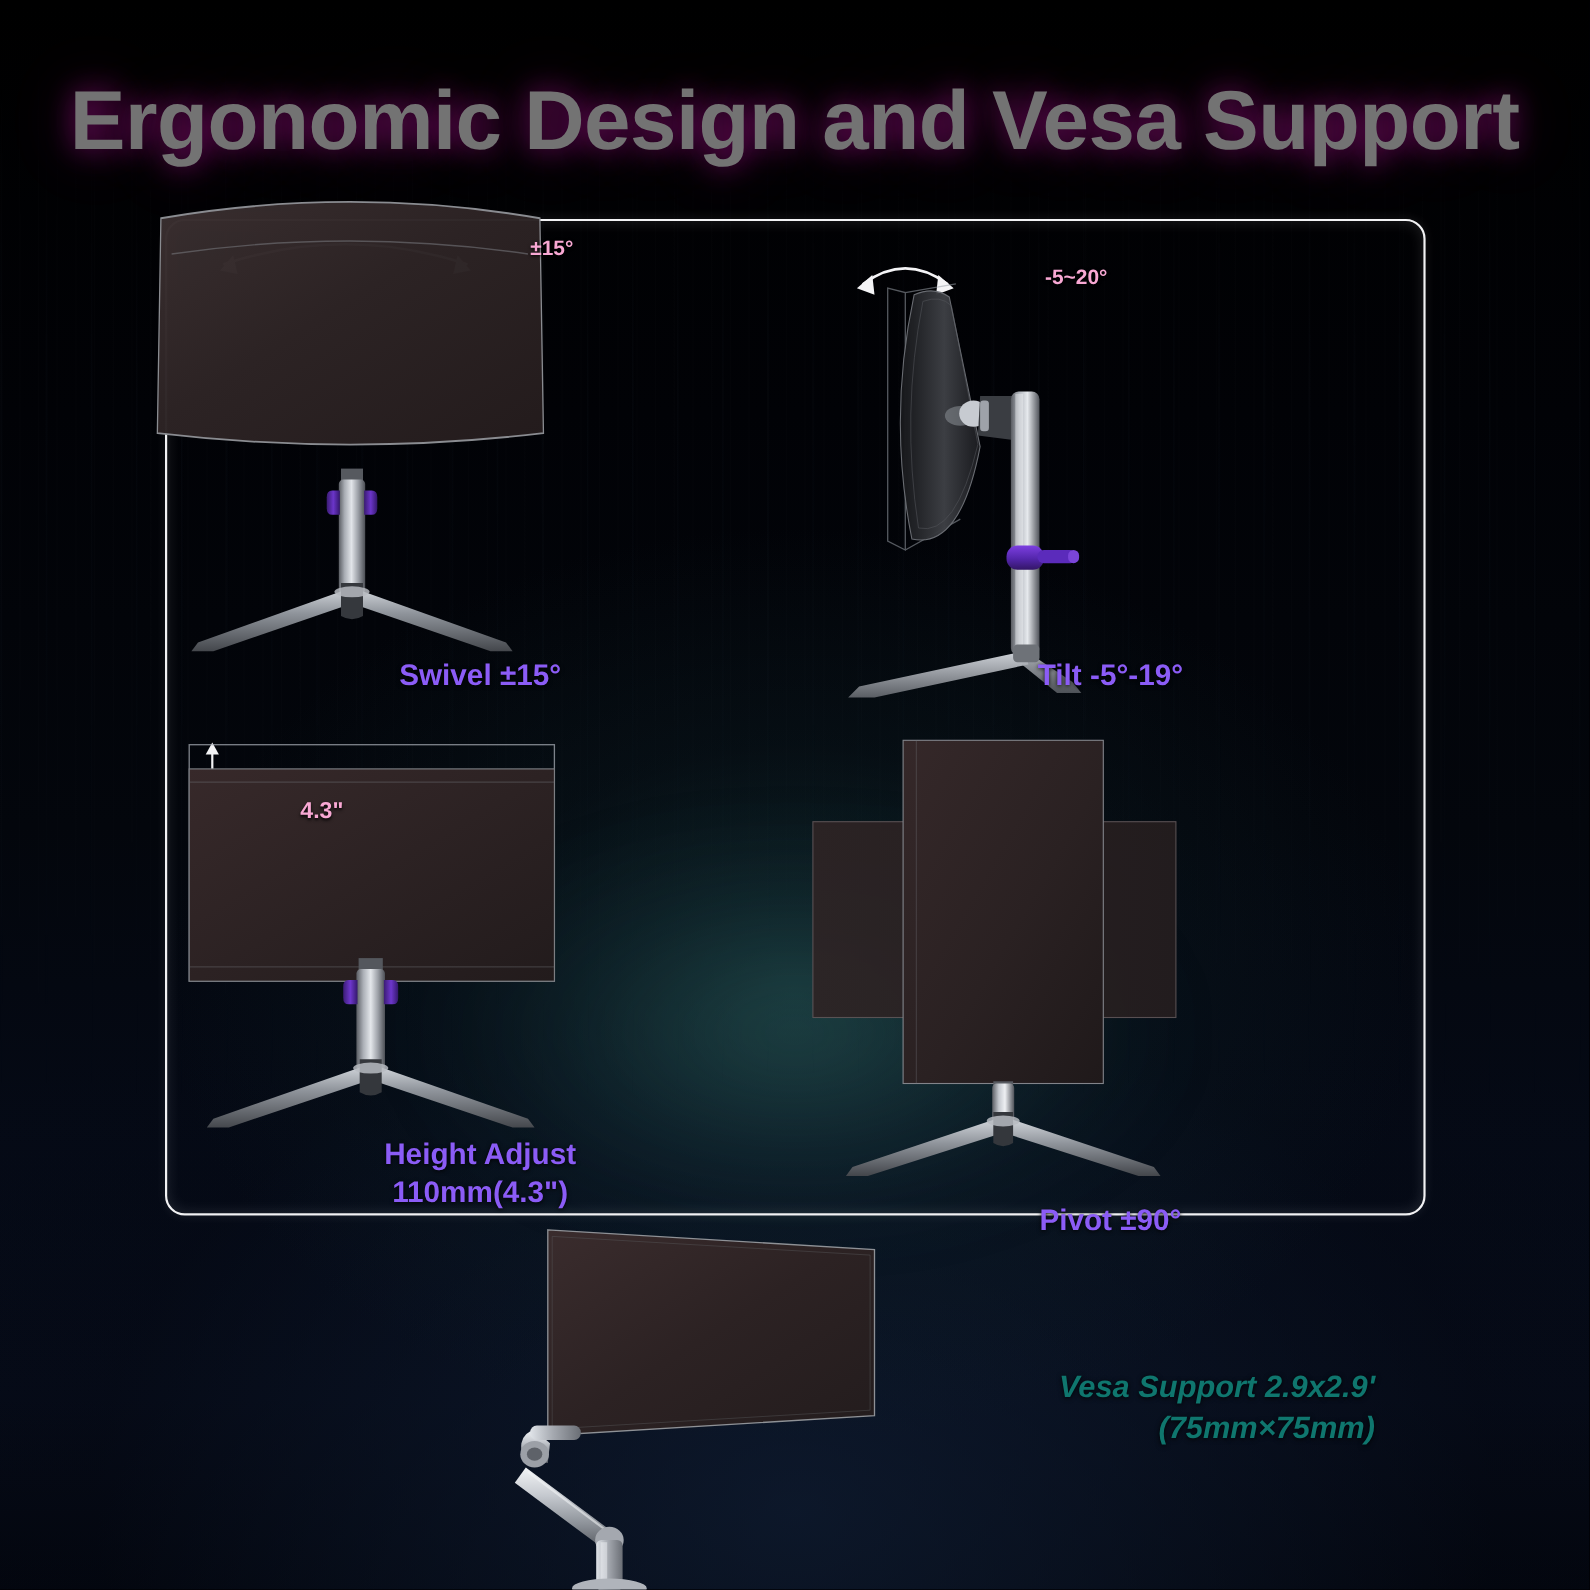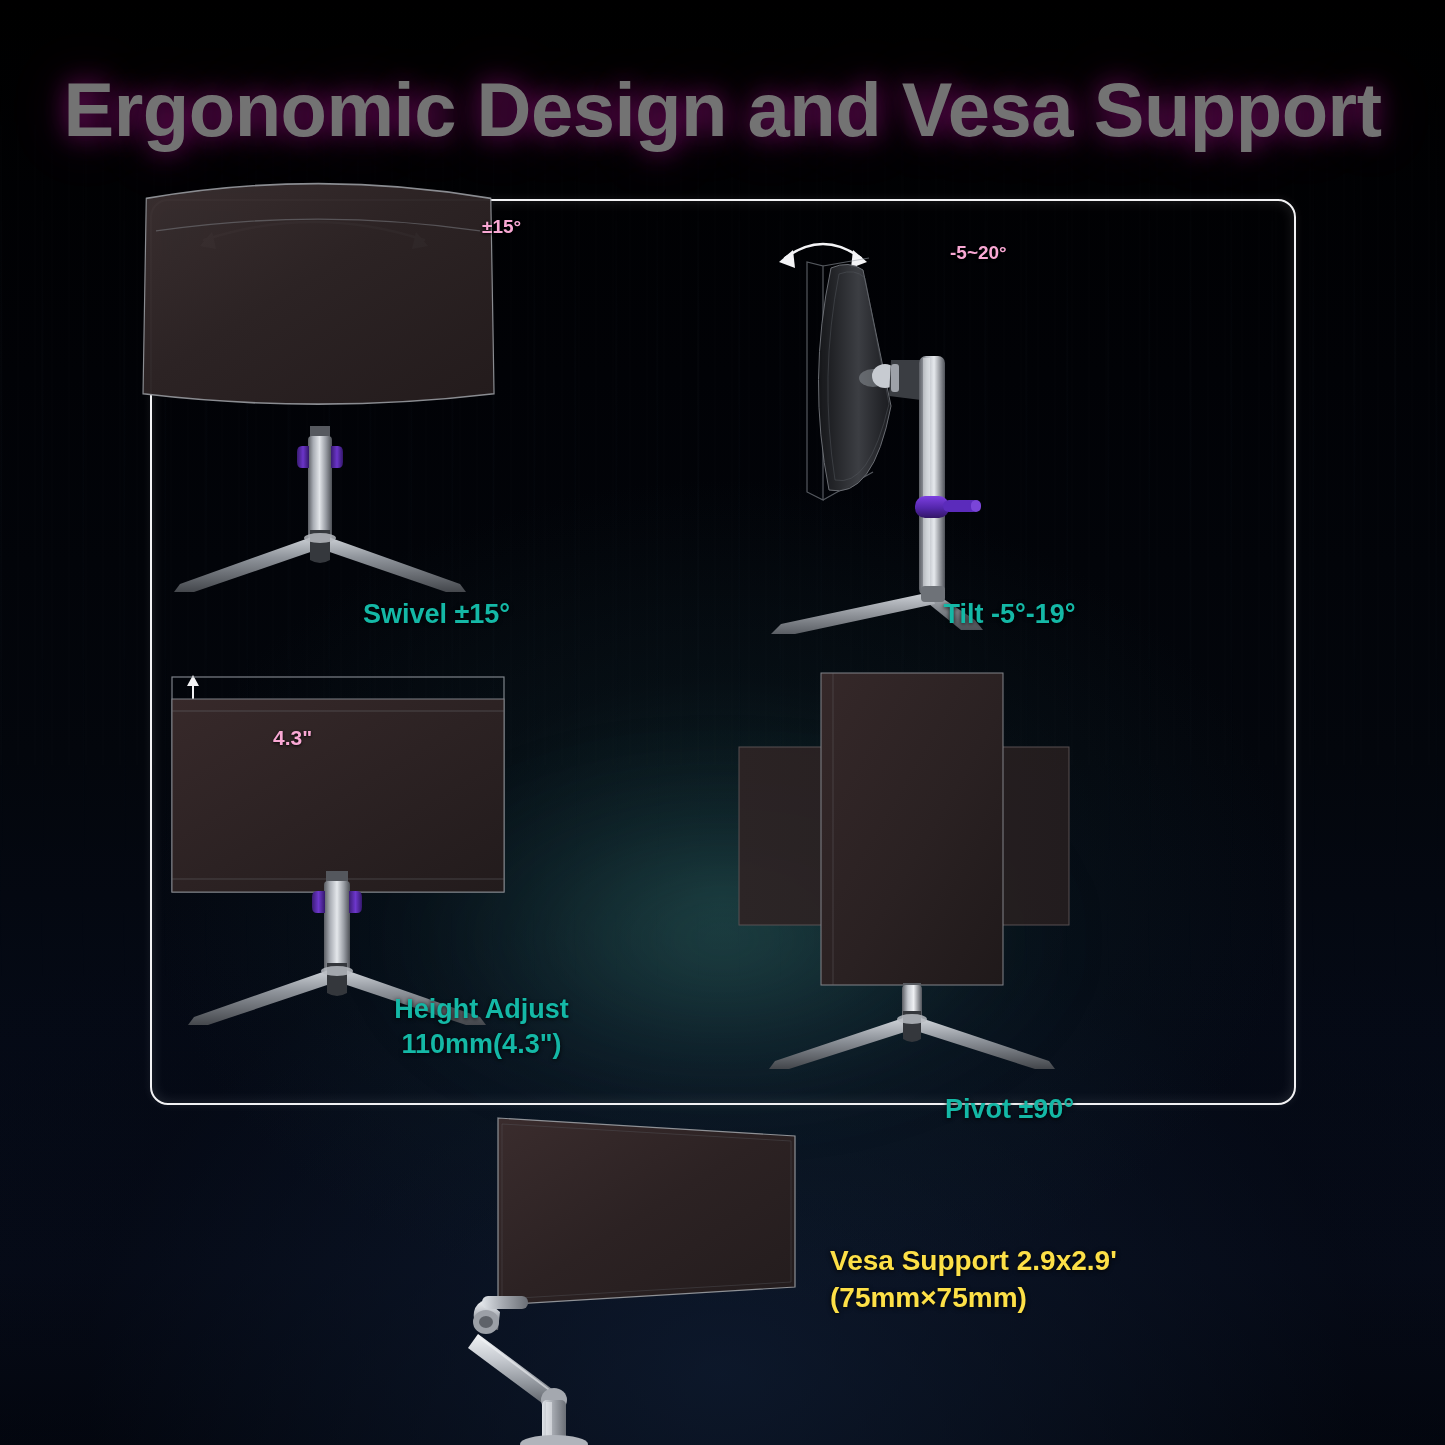--- a/index.html
+++ b/index.html
@@ -72,36 +72,37 @@
   
   .cell { position:absolute; }
   .cell-swivel  { left:150px;  top:200px; width:573px; height:455px; }
   .cell-tilt    { left:723px;  top:200px; width:573px; height:455px; }
   .cell-height  { left:150px;  top:655px; width:573px; height:452px; }
   .cell-pivot   { left:723px;  top:655px; width:573px; height:452px; }
   .cell-vesa    { left:430px;  top:1100px; width:820px; height:345px; }
 
   .caption {
     position:absolute; left:0; right:0;
-    text-align:center; color:#14b8a6;
+    text-align:center; color:#8b5cf6;
     font-size:27px; font-weight:700; line-height:1.28;
     text-shadow:0 1px 4px rgba(0,0,0,.9);
     white-space:pre-line;
   }
   .cap-swivel { top:597px; }
   .cap-tilt   { top:597px; }
-  .cap-height { top:992px;margin-left:45px; }
+  .cap-height { top:1032px; }
   .cap-pivot  { top:1092px; }
 
   .vesa-caption {
     position:absolute; left:830px; top:1243px; width:420px;
-    text-align:left; color:#fde047;
+    text-align:right; color:#0f766e;
     font-size:28px; font-weight:700; line-height:1.32;
     white-space:pre-line;
     text-shadow:0 1px 5px rgba(0,0,0,.9);
+    font-style:italic;
   }
 
   .anno {
     position:absolute; color:#f9a8d4; font-weight:700;
     font-size:19px; text-shadow:0 1px 3px rgba(0,0,0,.95);
   }
   .anno-swivel { left:482px; top:216px; }
   .anno-tilt   { left:950px; top:217px;margin-top:25px; }
   .anno-height { left:273px; top:726px; font-size:21px; }
 

